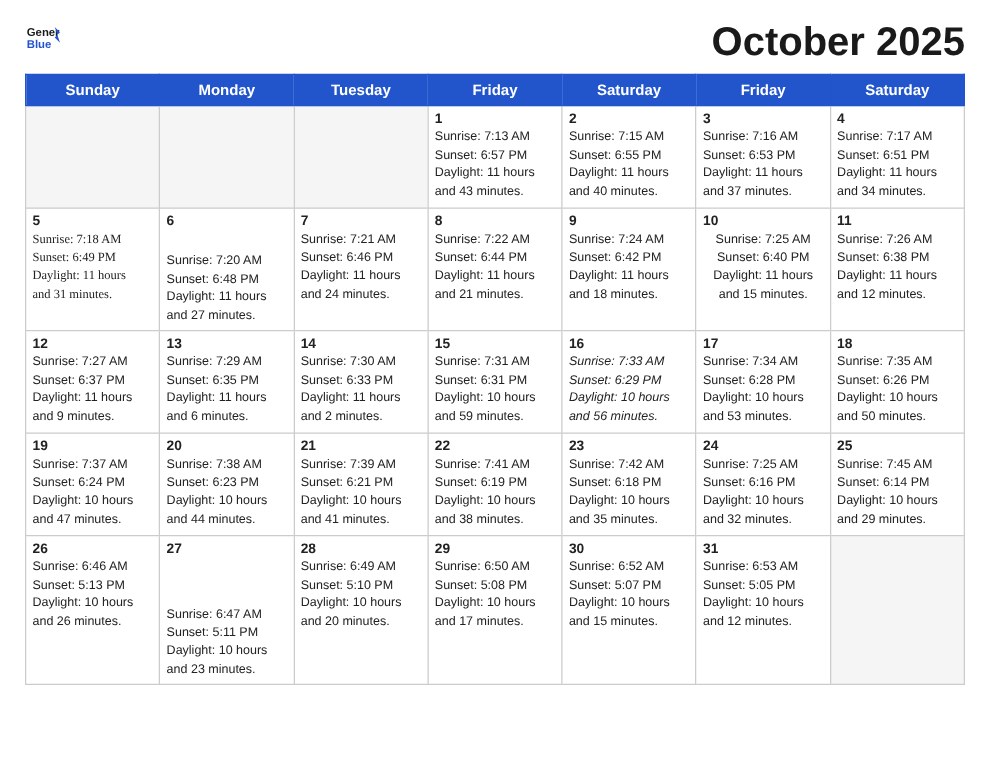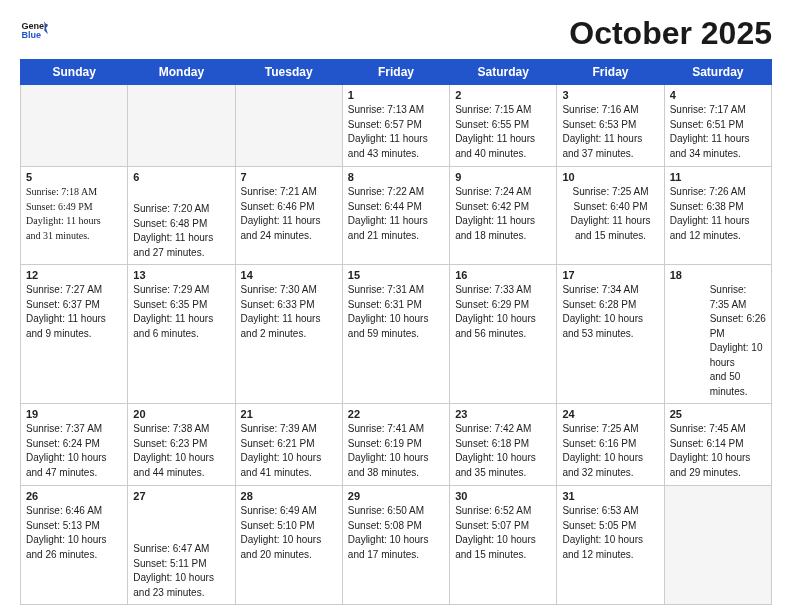--- a/index.html
+++ b/index.html
@@ -222,35 +222,35 @@
           </td>
           <td>
             <span class="day-num">15</span>
             <div class="day-info" style="white-space: pre-line;">Sunrise: 7:31 AM
 Sunset: 6:31 PM
 Daylight: 10 hours
 and 59 minutes.</div>
           </td>
           <td>
             <span class="day-num">16</span>
-            <div class="day-info" style="white-space: pre-line;">Sunrise: 7:33 AM
+            <div class="day-info" style="white-space: pre-line; font-style: italic;">Sunrise: 7:33 AM
 Sunset: 6:29 PM
 Daylight: 10 hours
 and 56 minutes.</div>
           </td>
           <td>
             <span class="day-num">17</span>
             <div class="day-info" style="white-space: pre-line;">Sunrise: 7:34 AM
 Sunset: 6:28 PM
 Daylight: 10 hours
 and 53 minutes.</div>
           </td>
           <td>
             <span class="day-num">18</span>
-            <div class="day-info" style="white-space: pre-line; margin-left: 40px;">Sunrise: 7:35 AM
+            <div class="day-info" style="white-space: pre-line;">Sunrise: 7:35 AM
 Sunset: 6:26 PM
 Daylight: 10 hours
 and 50 minutes.</div>
           </td>
         </tr>
         <tr>
           <td>
             <span class="day-num">19</span>
             <div class="day-info" style="white-space: pre-line;">Sunrise: 7:37 AM
 Sunset: 6:24 PM

